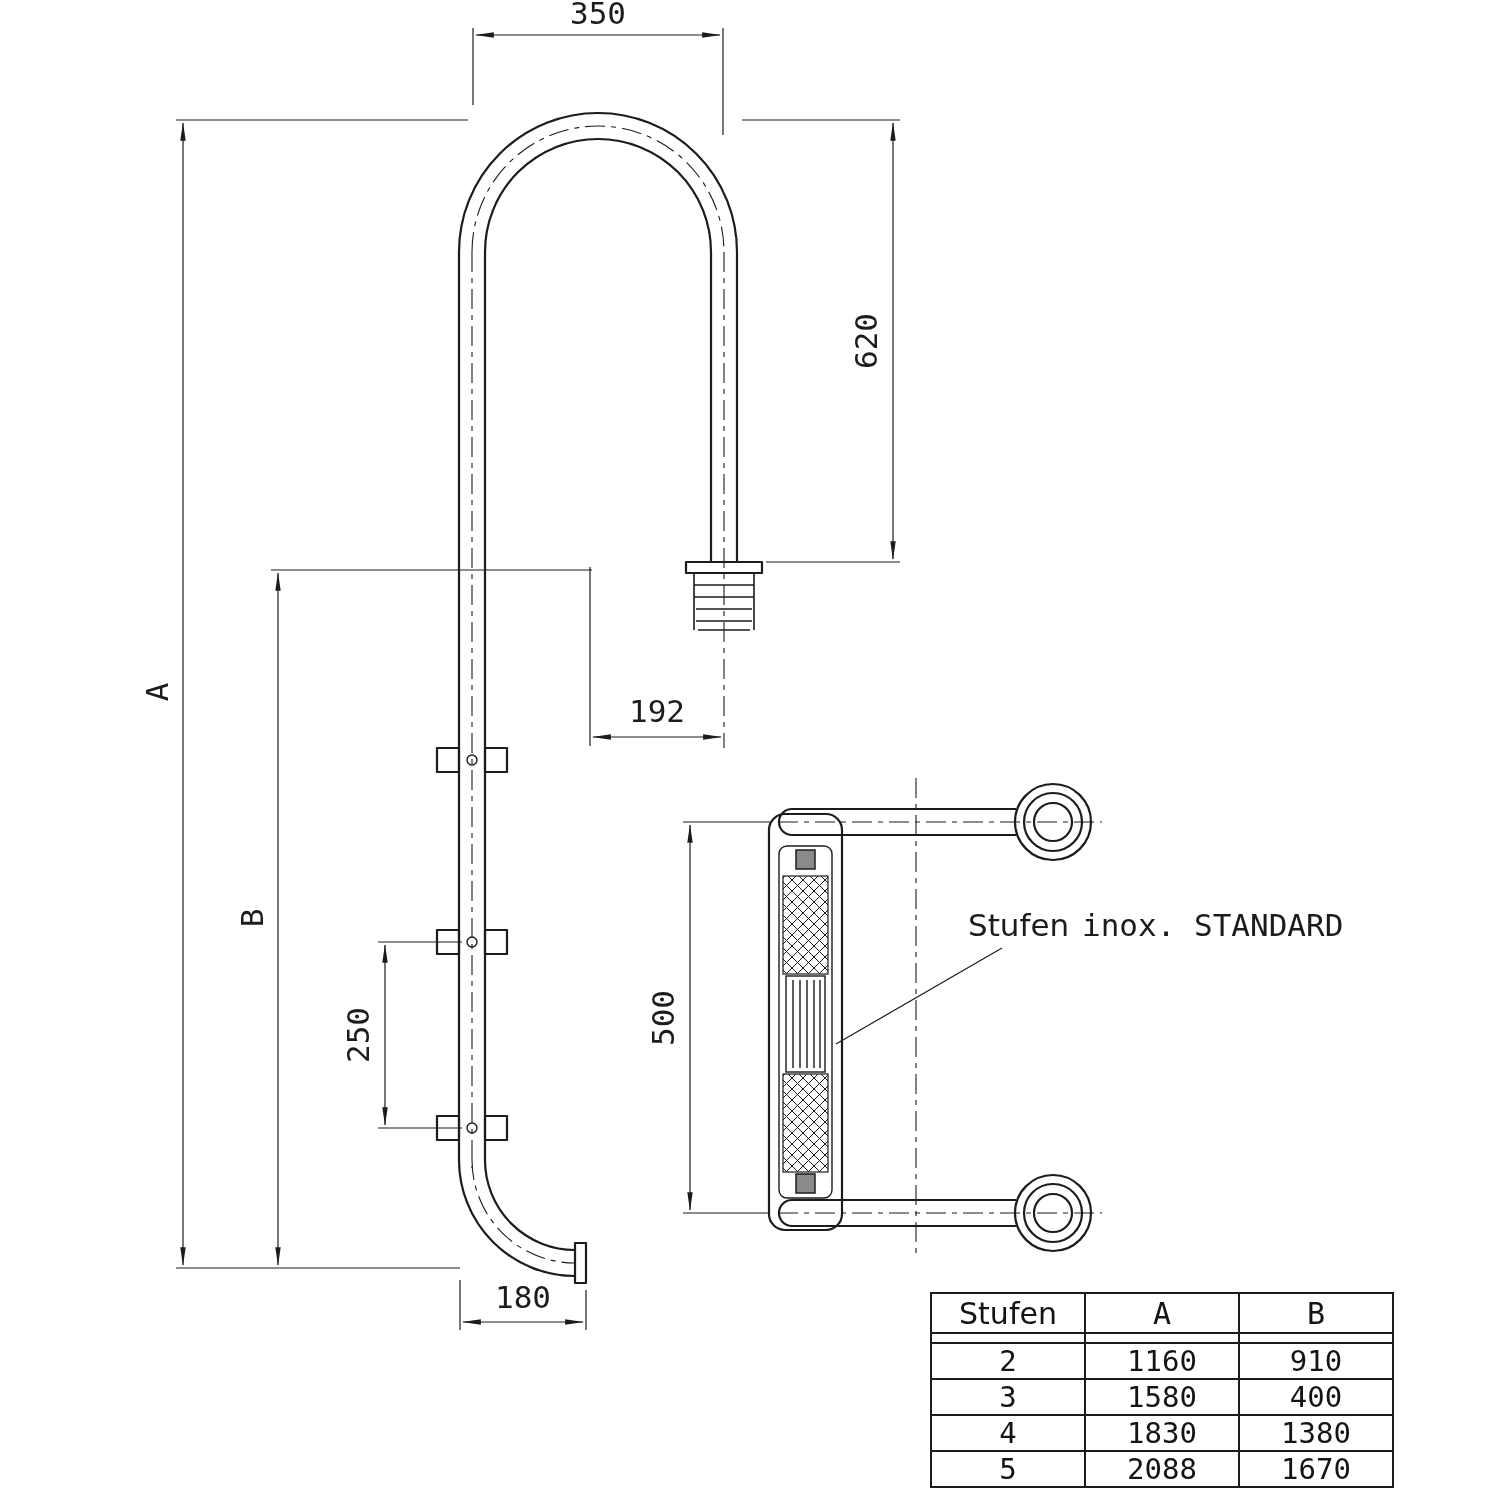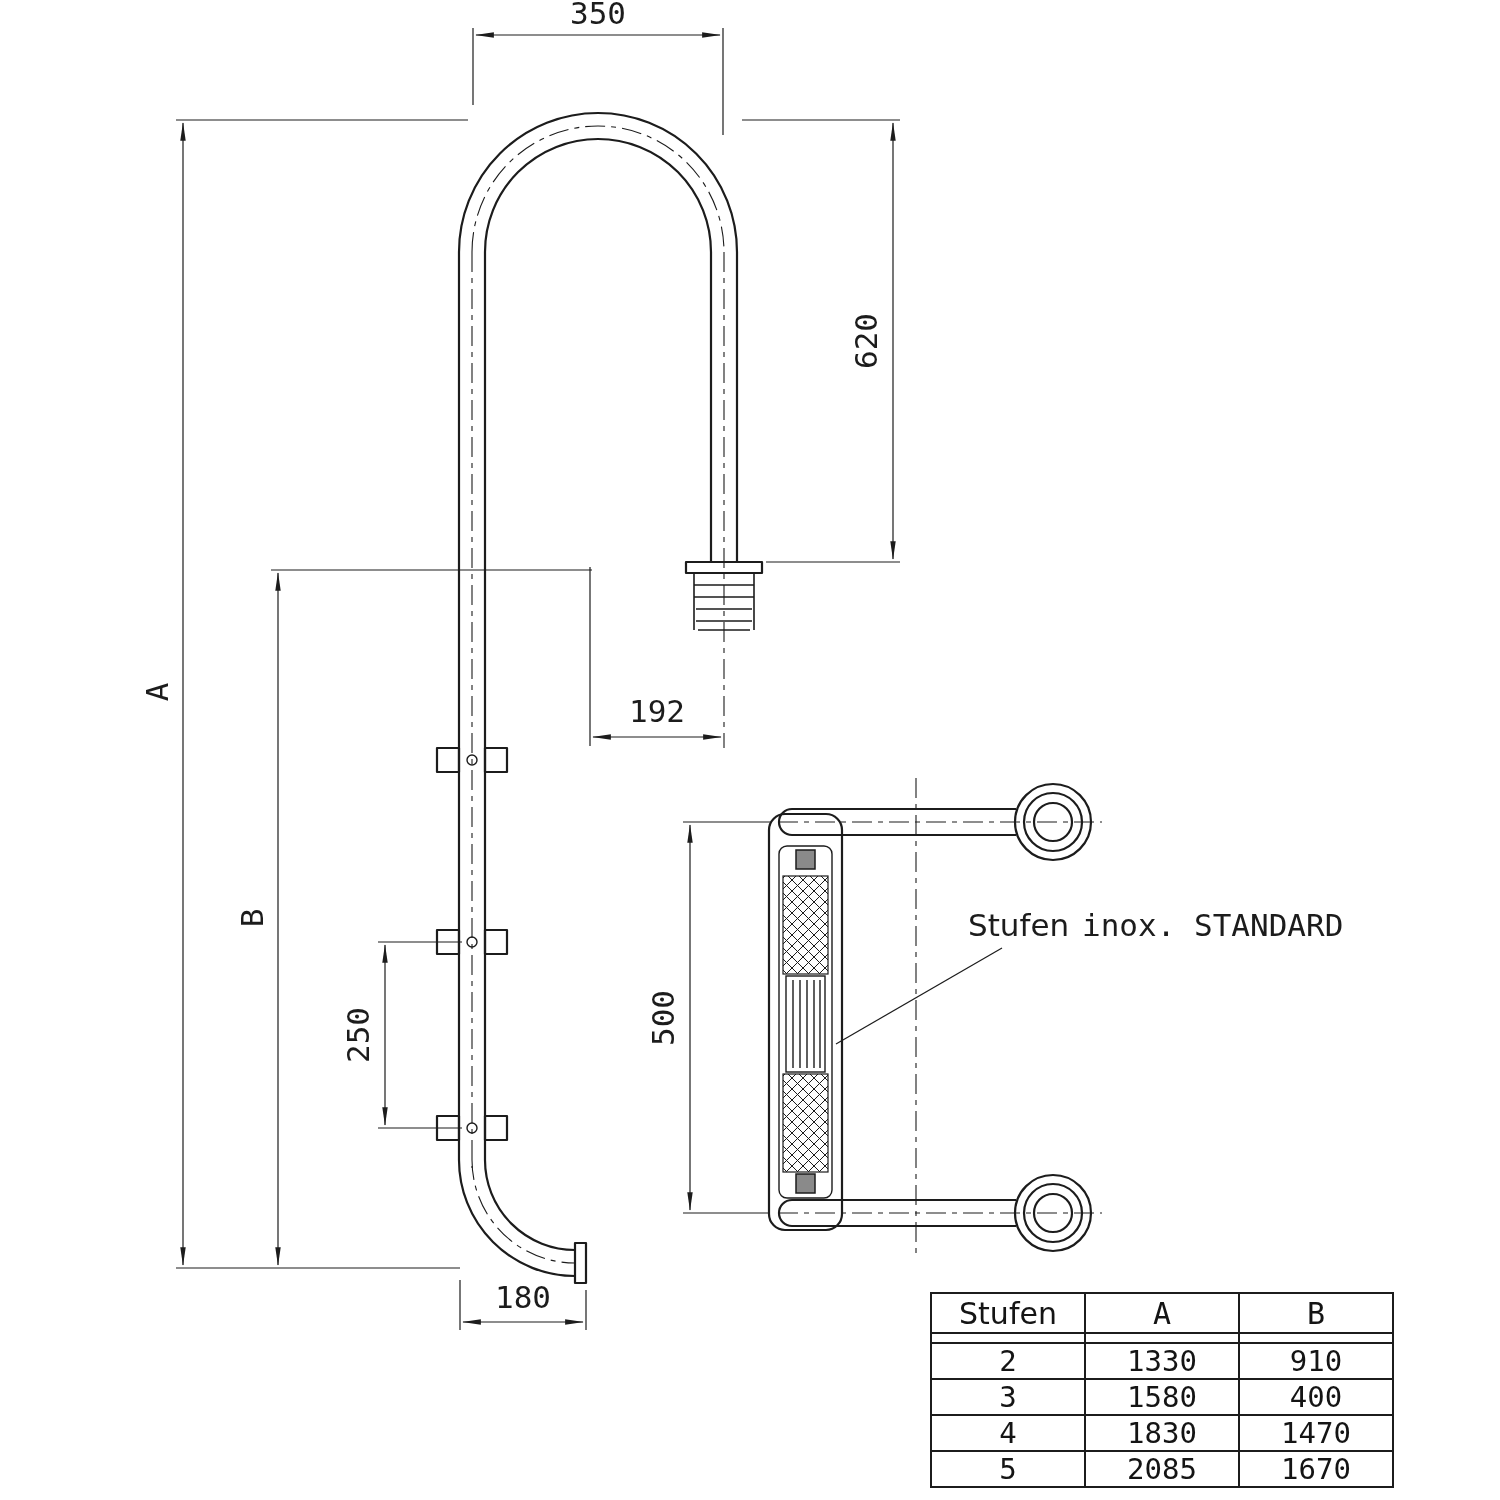--- a/index.html
+++ b/index.html
@@ -177,33 +177,33 @@
       <th class="mono">A</th>
       <th class="mono">B</th>
     </tr>
     <tr class="gap">
       <td></td>
       <td></td>
       <td></td>
     </tr>
     <tr>
       <td class="mono">2</td>
-      <td class="mono">1330</td>
+      <td class="mono">1160</td>
       <td class="mono">910</td>
     </tr>
     <tr>
       <td class="mono">3</td>
       <td class="mono">1580</td>
       <td class="mono">400</td>
     </tr>
     <tr>
       <td class="mono">4</td>
       <td class="mono">1830</td>
-      <td class="mono">1470</td>
+      <td class="mono">1380</td>
     </tr>
     <tr>
       <td class="mono">5</td>
-      <td class="mono">2085</td>
+      <td class="mono">2088</td>
       <td class="mono">1670</td>
     </tr>
   </tbody>
     </table>
 </div>
 
 </body></html>

